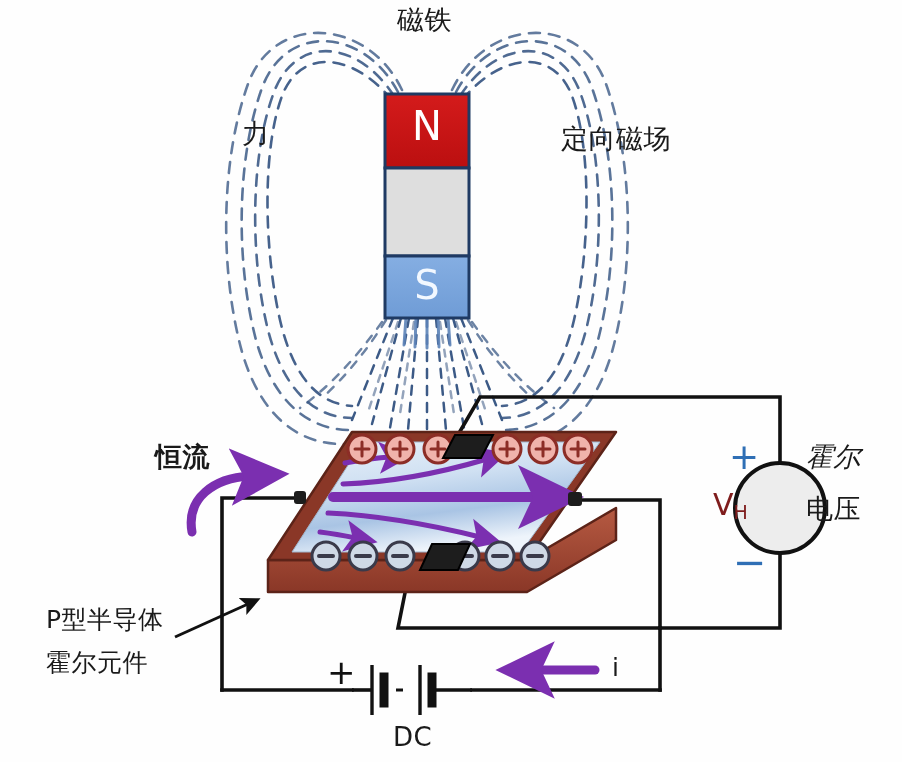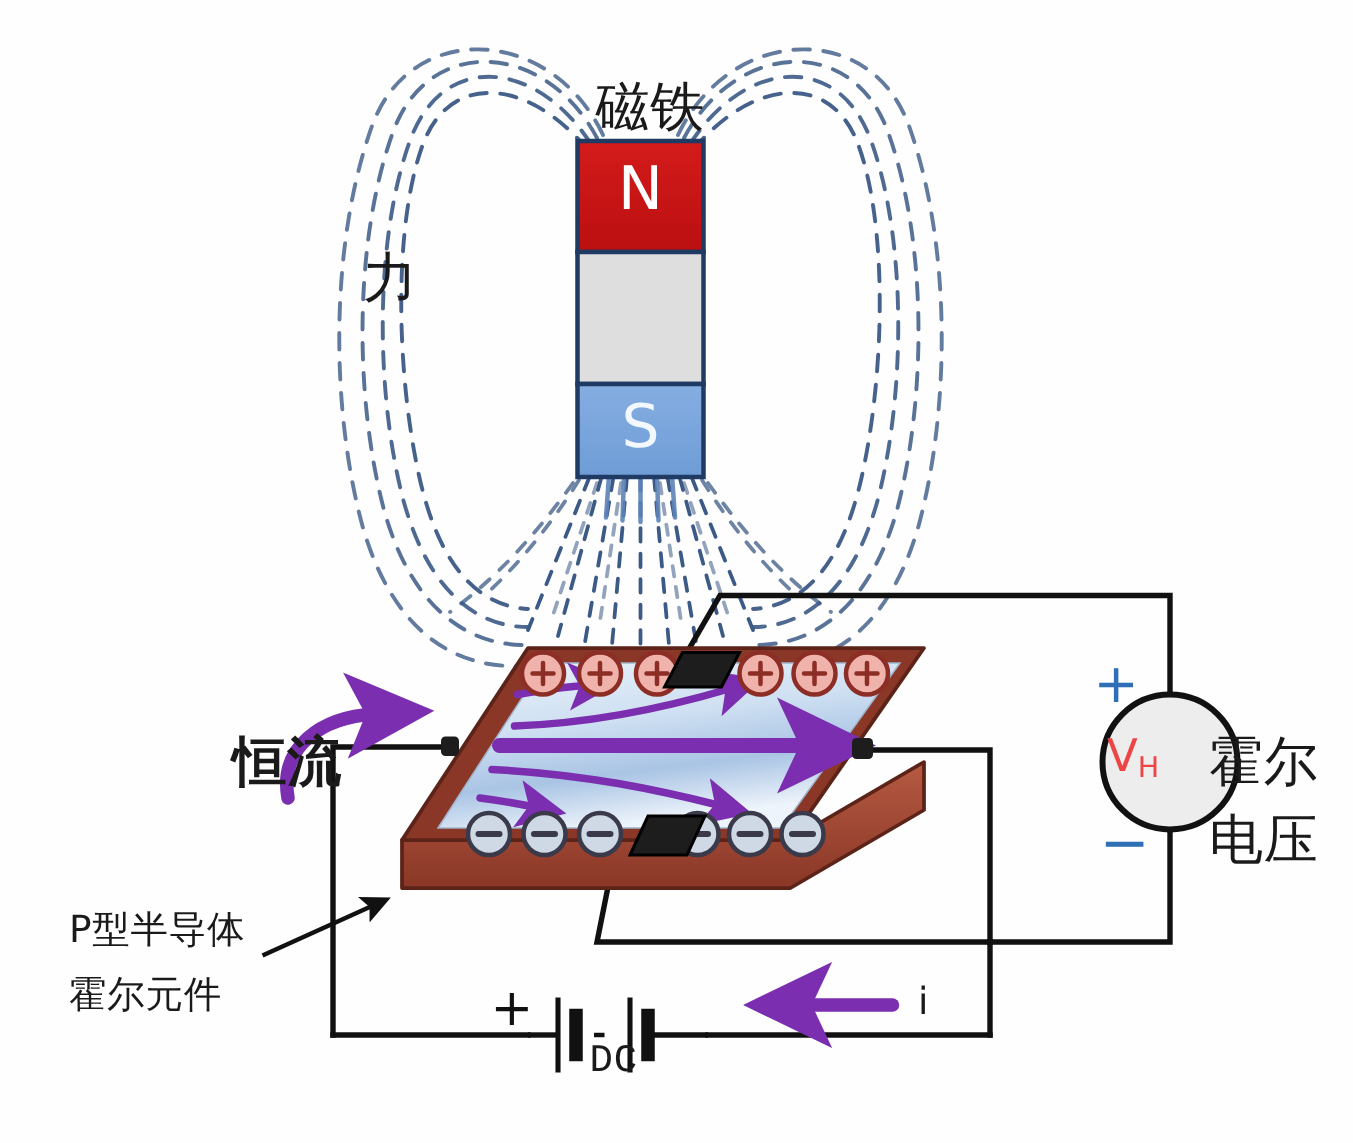--- a/index.html
+++ b/index.html
@@ -23,21 +23,21 @@
     top: 0;
   }
   .lbl {
     position: absolute;
     color: #1a1a1a;
     font-family: "DejaVu Sans", "Liberation Sans", sans-serif;
     white-space: nowrap;
     line-height: 1.22;
     letter-spacing: 0.5px;
   }
-  .lbl-cn { font-size: 36px; margin-top: 46px; }
+  .lbl-cn { font-size: 27px; }
   .lbl-cn-sm { font-size: 25px; }
   .lbl-lat { font-size: 26px; }
   .sign {
     position: absolute;
     color: #2f6fb5;
     font-size: 36px;
     font-weight: 500;
     font-family: "DejaVu Sans", "Liberation Sans", sans-serif;
   }
   .sign-minus { font-size: 40px; }
@@ -247,41 +247,42 @@
 
     <g>
       <circle cx="780" cy="508" r="45" fill="#ededed" stroke="#111111" stroke-width="4"></circle>
     </g>
   </svg>
 
   <div class="lbl lbl-cn" style="left:397px; top:4px;">磁铁</div>
 
   <div class="lbl lbl-cn" style="left:242px; top:118px;">力</div>
 
+  <div class="lbl lbl-cn" style="left:561px; top:123px;">定向磁场</div>
 
   <div class="lbl lbl-cn" style="left:155px; top:441px;font-weight:bold;">恒流</div>
 
   <div class="lbl lbl-cn-sm" style="left:46px; top:648px;">霍尔元件</div>
   <div class="lbl lbl-cn-sm" style="left:46px; top:605px;">P型半导体</div>
 
-  <div class="lbl lbl-cn" style="left:806px; top:441px;">霍尔</div>
+  <div class="lbl lbl-cn" style="left:806px; top:441px;font-style:italic;">霍尔</div>
   <div class="lbl lbl-cn" style="left:806px; top:493px;">电压</div>
 
   <div style="position:absolute; left:385px; top:103px; width:84px; text-align:center;
               color:#ffffff; font-size:40px; font-family:'DejaVu Sans','Liberation Sans',sans-serif;">N</div>
   <div style="position:absolute; left:385px; top:262px; width:84px; text-align:center;
               color:#f2f8ff; font-size:40px; font-family:'DejaVu Sans','Liberation Sans',sans-serif;">S</div>
 
-  <div style="position:absolute; left:738px; top:487px; color:#ef4444;
+  <div style="position:absolute; left:713px; top:487px; color:#7f1d1d;
               font-size:30px; font-family:'DejaVu Sans','Liberation Sans',sans-serif;">
     <span>V</span><span style="font-size:19px; vertical-align:-4px;">H</span>
   </div>
 
   <div class="sign" style="left:729px; top:436px;">+</div>
   <div class="sign sign-minus" style="left:733px; top:539px;">−</div>
 
   <div style="position:absolute; left:327px; top:652px; color:#111111; font-size:34px;
               font-family:'DejaVu Sans','Liberation Sans',sans-serif;">+</div>
-  <div class="lbl lbl-lat" style="left:393px; top:692px;font-family:Liberation Mono, monospace;">DC</div>
+  <div class="lbl lbl-lat" style="left:393px; top:722px;">DC</div>
 
   <div class="cur-i" style="left:612px; top:653px;">i</div>
 
 </div>
 
 </body></html>

